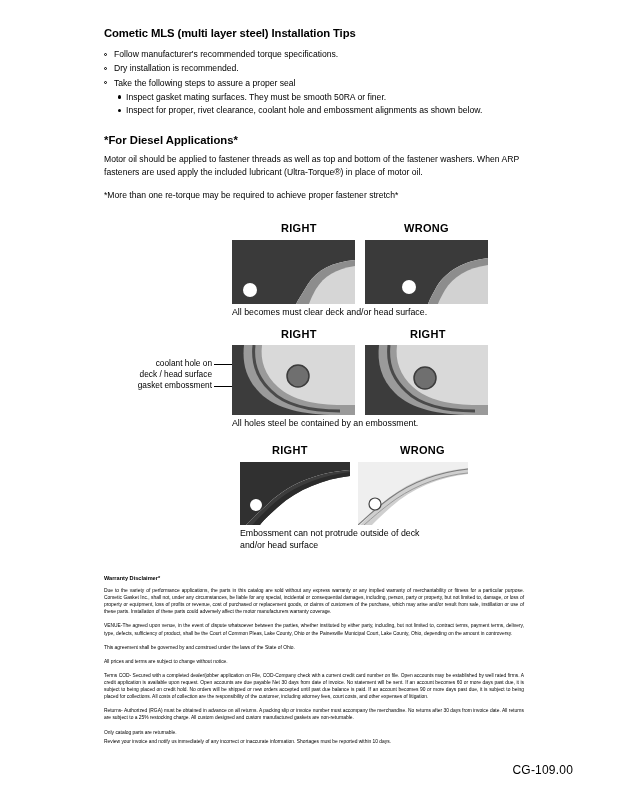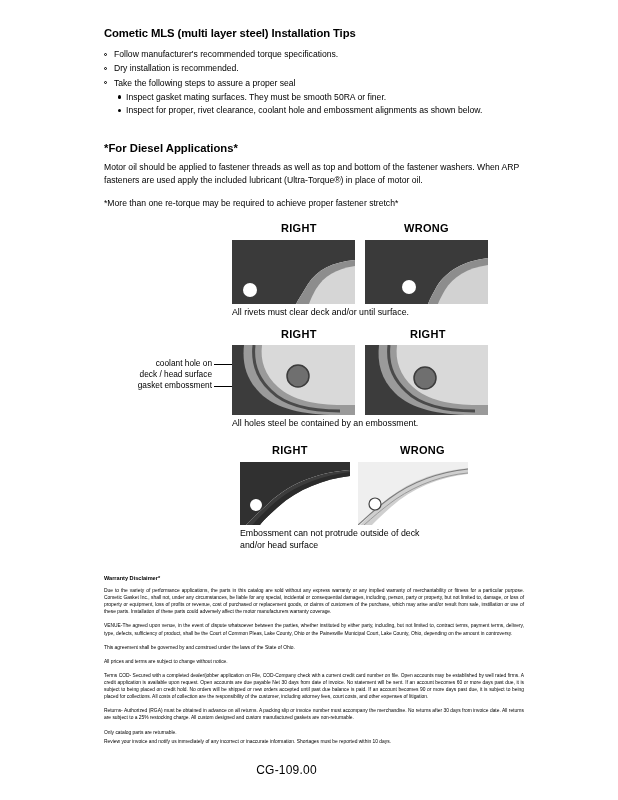--- a/index.html
+++ b/index.html
@@ -72,21 +72,21 @@
     left: 0;
     top: 4.5px;
     width: 3.2px;
     height: 3.2px;
     background: #000;
     border-radius: 50%;
   }
   h2.subhead {
     font-size: 11.3px;
     font-weight: bold;
-    margin: 24px 0 7px 0;
+    margin: 16px 0 7px 0;
   }
   p.body {
     font-size: 8.6px;
     line-height: 1.55;
     margin: 0 0 10px 0;
   }
   p.body.tight { margin-bottom: 0; }
 
   
   .figures {
@@ -144,21 +144,21 @@
     font-size: 4.9px;
     line-height: 1.45;
     margin: 0 0 7px 0;
     text-align: justify;
   }
   .docnum {
     position: absolute;
     left: 0;
     top: 763px;
     width: 573px;
-    text-align: center;
+    text-align: right;
     font-size: 12px;
     letter-spacing: 0.2px;
   }
   svg { display: block; }
 </style>
 </head>
 <body>
 
 <div class="page">
 
@@ -223,21 +223,21 @@
       <div class="panel" style="left:365px; top:18px; width:123px; height:64px;">
         <svg width="123" height="64" viewBox="0 0 123 64">
           <rect x="0" y="0" width="123" height="64" fill="#ffffff"></rect>
           <path d="M0,0 H123 V18 C98,21 82,31 72,46 C67,55 64,61 63,64 H0 Z" fill="#3a3a3a"></path>
           <path d="M123,18 C98,21 82,31 72,46 C67,55 64,61 63,64 H123 Z" fill="#8d8d8d"></path>
           <path d="M123,25 C102,28 88,37 80,50 C76,57 74,61 73,64 H123 Z" fill="#d2d2d2"></path>
           <circle cx="44" cy="47" r="7" fill="#ffffff"></circle>
         </svg>
       </div>
 
-      <div class="caption" style="left:232px; top:85px; width:300px;">All rivets must clear deck and/or until surface.</div>
+      <div class="caption" style="left:232px; top:85px; width:300px;">All becomes must clear deck and/or head surface.</div>
     </div>
 
     <div class="fig-group" style="height:114px;">
       <div class="hdr" style="left:281px; top:0px;">RIGHT</div>
       <div class="hdr" style="left:410px; top:0px;">RIGHT</div>
 
       <div class="annot" style="left:60px; top:30px; width:152px;">coolant hole on<br>deck / head surface</div>
       <div class="annot" style="left:60px; top:52px; width:152px;">gasket embossment</div>
       <div class="leader" style="left:214px; top:36px; width:64px;"></div>
       <div class="leader" style="left:214px; top:58px; width:46px;"></div>

